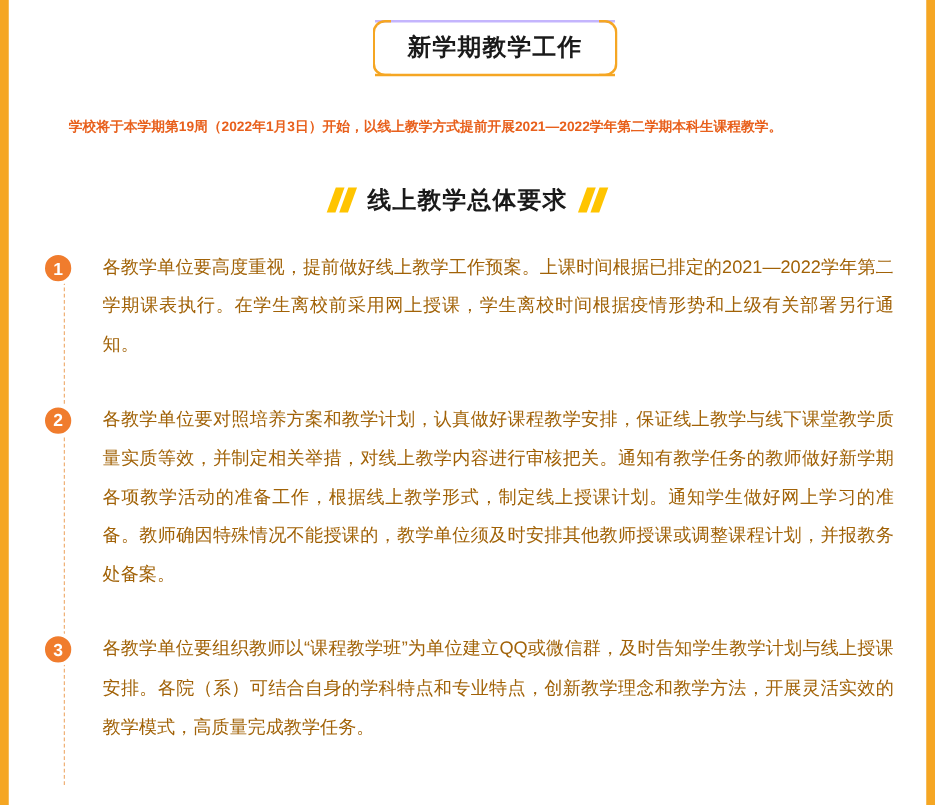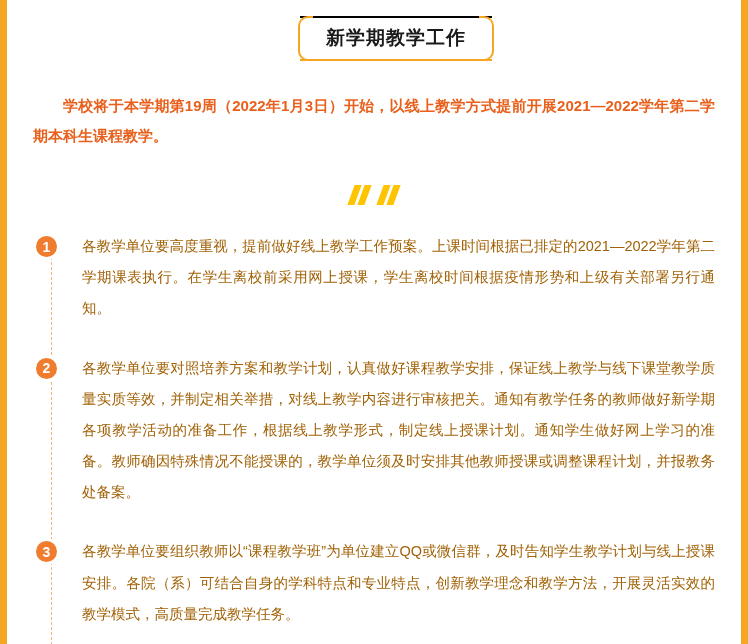--- a/index.html
+++ b/index.html
@@ -43,21 +43,21 @@
     margin-top: 16px;
   }
   .title-banner {
     position: relative;
     display: inline-block;
     padding: 7px 26px 8px 26px;
     font-size: 19px;
     font-weight: bold;
     color: #1a1a1a;
     letter-spacing: 1px;
-    border-top: 2px solid #000000;
+    border-top: 2px solid #c4b5fd;
     border-bottom: 2px solid #f5a623;
     margin-left: 44px;
   }
   .title-banner::before,
   .title-banner::after {
     content: "";
     position: absolute;
     top: -2px;
     bottom: -2px;
     width: 13px;
@@ -70,21 +70,21 @@
   }
   .title-banner::after {
     right: -2px;
     border-left: none;
     border-radius: 0 10px 10px 0;
   }
 
   
   .lead {
     margin: 30px 26px 0 26px;
-    font-size: 15px;
+    font-size: 11px;
     font-weight: bold;
     color: #e8601c;
     line-height: 2.0;
     text-align: justify;
     text-indent: 2em;
   }
 
   
   .section-heading {
     display: flex;
@@ -168,20 +168,21 @@
     <div class="title-banner">新学期教学工作</div>
   </div>
 
   <p class="lead">学校将于本学期第19周（2022年1月3日）开始，以线上教学方式提前开展2021—2022学年第二学期本科生课程教学。</p>
 
   <div class="section-heading">
     <span class="slashes">
         <i></i>
         <i></i>
       </span>
+    <span class="text">线上教学总体要求</span>
     <span class="slashes">
         <i></i>
         <i></i>
       </span>
   </div>
 
   <div class="list">
 
     <div class="item">
       <div class="badge">1</div>

